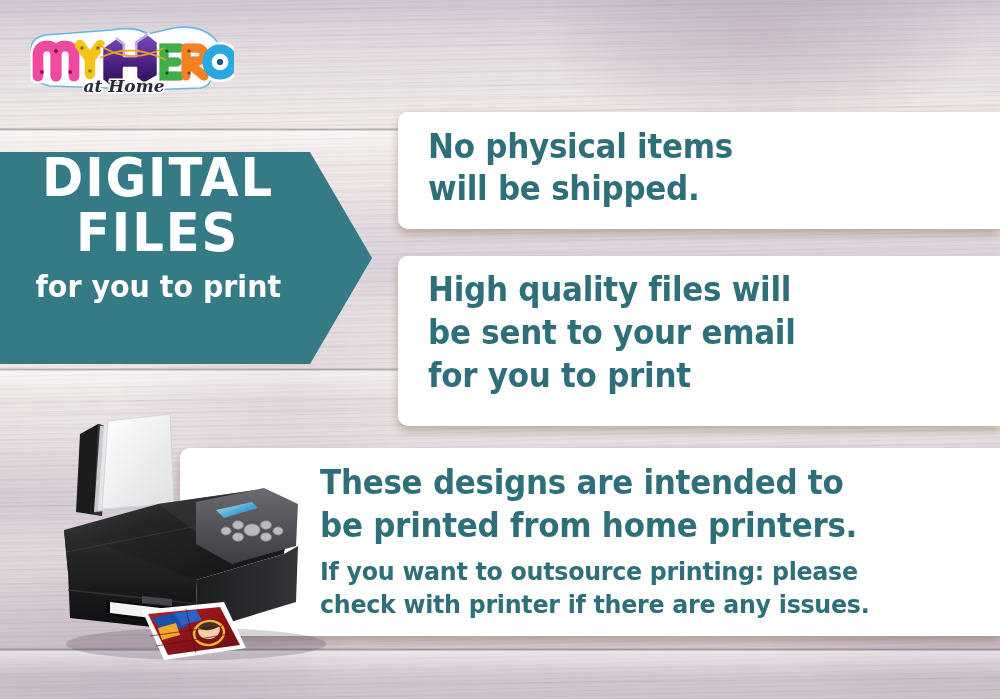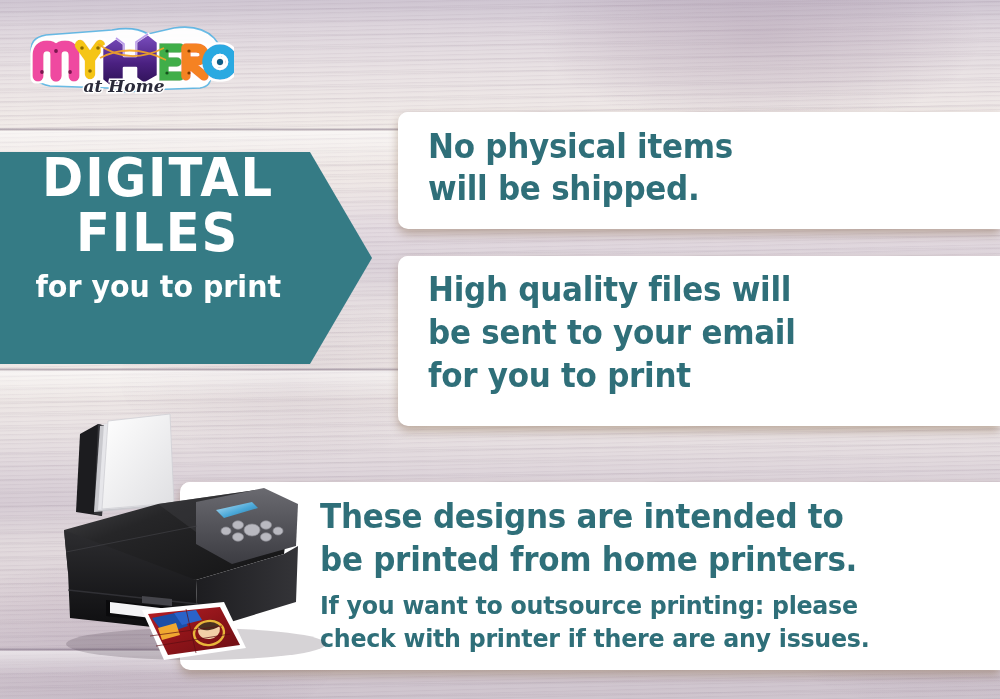--- a/index.html
+++ b/index.html
@@ -185,21 +185,21 @@
     transform: scaleX(0.94); transform-origin: left center;
   }
 
   #card2 { left: 398px; top: 256px; width: 602px; height: 170px; border-radius: 10px 0 0 10px; }
   #card2 .card-text {
     position: absolute; left: 30px; top: 13px;
     font-size: 33px; line-height: 1.30;
     transform: scaleX(0.94); transform-origin: left center;
   }
 
-  #card3 { left: 180px; top: 448px; width: 820px; height: 188px; border-radius: 10px 0 0 10px; margin-top: 34px; }
+  #card3 { left: 180px; top: 448px; width: 820px; height: 188px; border-radius: 10px 0 0 10px; }
   #card3 .headline {
     position: absolute; left: 140px; top: 14px;
     font-size: 33px; line-height: 1.30;
     transform: scaleX(0.94); transform-origin: left center;
   }
   #card3 .subline {
     position: absolute; left: 140px; top: 108px;
     font-size: 25px; line-height: 1.30;
     transform: scaleX(0.95); transform-origin: left center;
   }

